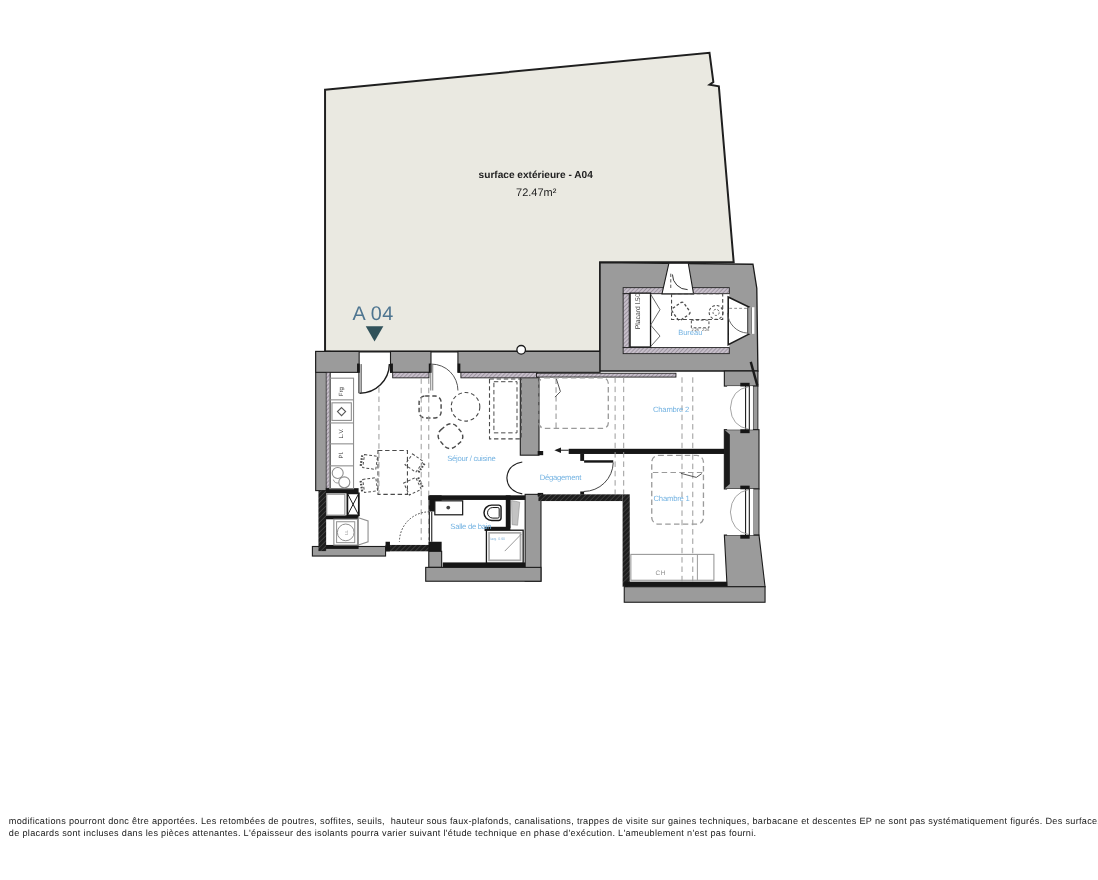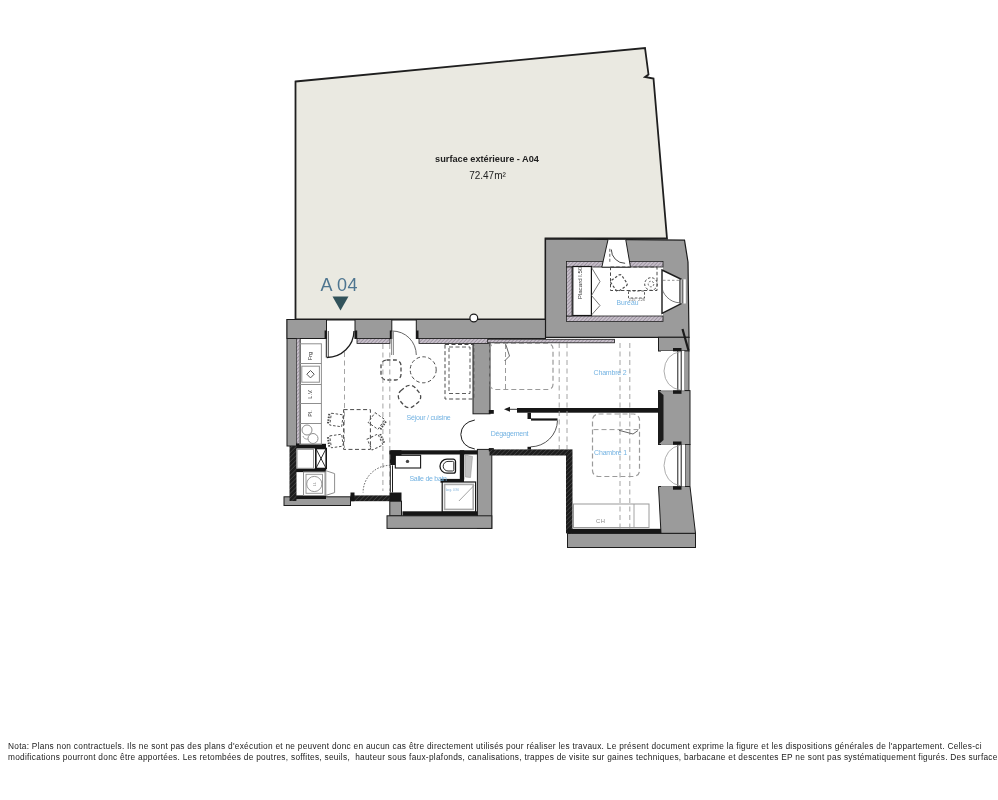--- a/index.html
+++ b/index.html
@@ -326,15 +326,15 @@
 <text x="509.5" y="436" font-size="7" letter-spacing="-0.25" fill="#74b3e2" text-anchor="middle">Dégagement</text>
 
 <text x="610" y="374.5" font-size="7" letter-spacing="-0.2" fill="#74b3e2" text-anchor="middle">Chambre 2</text>
 
 <text x="610.5" y="455.3" font-size="7" letter-spacing="-0.2" fill="#74b3e2" text-anchor="middle">Chambre 1</text>
 
 <text x="627.5" y="304.5" font-size="6.8" fill="#74b3e2" text-anchor="middle">Bureau</text>
 </svg>
 
 <div class="note">
-<div class="nl">Nota: Plans non contractuels. Ils ne sont pas des plans d'exécution et ne peuvent donc en aucun cas être directement utilisés pour réaliser les travaux. Le présent document exprime la figure et les dispositions générales de l'appartement. Celles-ci</div>
 <div class="nl">modifications pourront donc être apportées. Les retombées de poutres, soffites, seuils,&nbsp; hauteur sous faux-plafonds, canalisations, trappes de visite sur gaines techniques, barbacane et descentes EP ne sont pas systématiquement figurés. Des surfaces</div>
+<div class="nl">de placards sont incluses dans les pièces attenantes. L'épaisseur des isolants pourra varier suivant l'étude technique en phase d'exécution. L'ameublement n'est pas fourni.</div>
 </div>
 
 </body></html>

